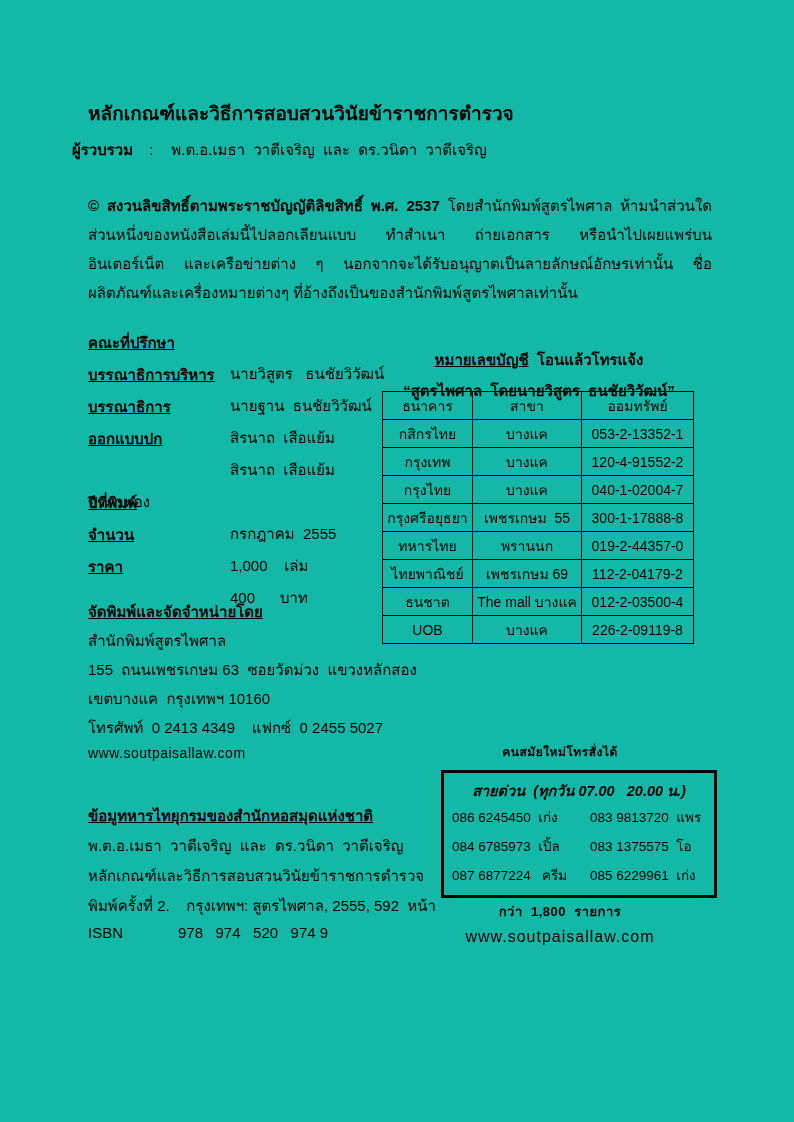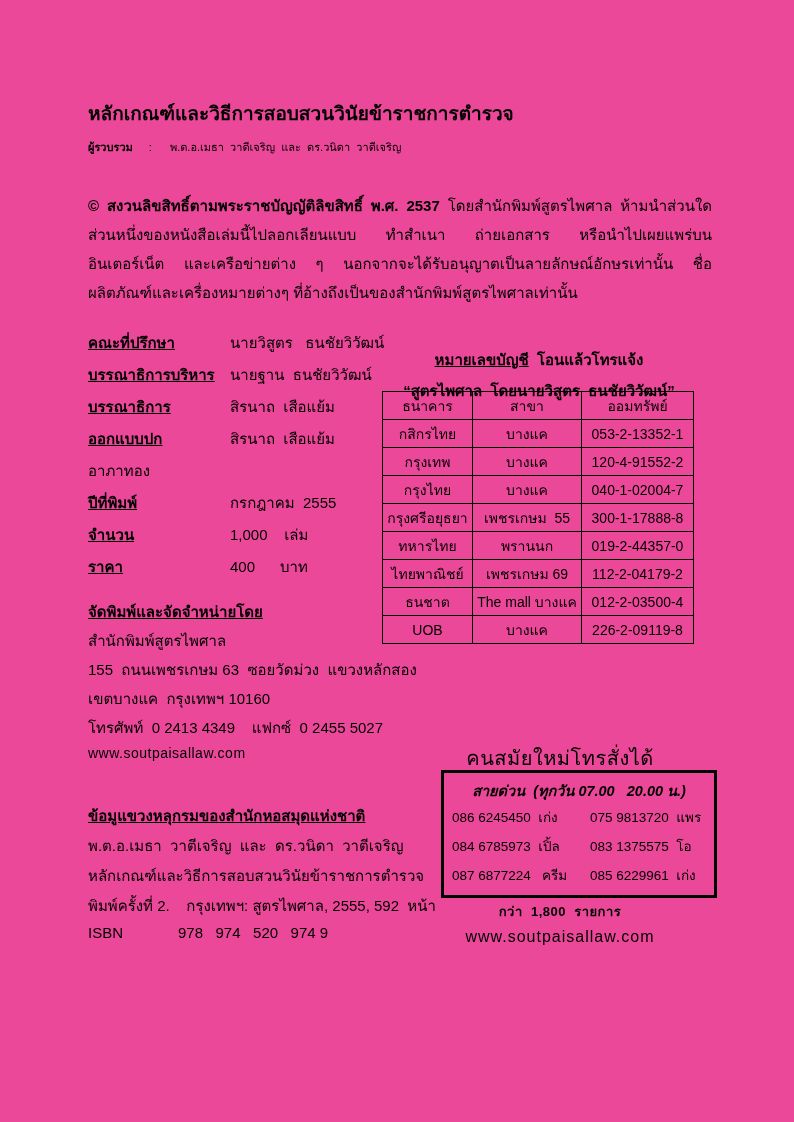--- a/index.html
+++ b/index.html
@@ -4,45 +4,45 @@
 <style>
   * { margin:0; padding:0; box-sizing:border-box; }
   html,body { background:#ffffff; }
   body {
     width:794px; height:1122px;
     font-family:"Liberation Sans", sans-serif;
     color:#000;
     position:relative;
     overflow:hidden;
   }
-  .page { position:absolute; inset:0; background:#ec4899; }
+  .page { position:absolute; inset:0; background:#14b8a6; }
   .abs { position:absolute; }
   .pre { white-space:pre-wrap; }
 
   .doc-title {
     left:88px; top:98px;
     font-size:19px; font-weight:bold;
   }
   .compiler-line {
-    left:88px; top:138px; font-size:11px;
+    left:72px; top:138px; font-size:15px;
   }
   .compiler-line .lbl { font-weight:bold; }
   .compiler-line .colon { margin:0 18px 0 16px; }
 
   .copyright {
     left:88px; top:191px; width:624px;
     font-size:15px; line-height:29px;
     text-align:justify;
   }
   .copyright .lead { font-weight:bold; }
 
   .credits { left:88px; top:331px; width:300px; font-size:15px; }
   .credit-row { height:32px; display:flex; }
   .credit-label { font-weight:bold; width:142px; flex:none;text-decoration:underline; }
-  .credit-value { white-space:pre-wrap; }
+  .credit-value { white-space:pre-wrap;margin-top:31px; }
 
   .acct-header { left:383px; top:348px; width:312px; text-align:center; font-size:15px; }
   .acct-header .l1 { font-weight:bold; }
   .acct-header .l1 .u { text-decoration:underline; }
   .acct-header .l2 { font-weight:bold; margin-top:7px; }
 
   table.bank {
     position:absolute; left:382px; top:391px;
     border-collapse:collapse; table-layout:fixed;
     font-size:14px;
@@ -62,21 +62,21 @@
   .publisher div { height:29px; }
   .publisher .site { font-size:14px; letter-spacing:0.5px; }
 
   .biblio { left:88px; top:804px; width:360px; font-size:15px; }
   .biblio .hd { font-weight:bold; text-decoration:underline; }
   .biblio div { height:30px; }
   .isbn-label { display:inline-block; width:90px; }
 
   .order-headline {
     left:422px; top:742px; width:276px;
-    text-align:center; font-size:20px; font-weight:normal;
+    text-align:center; font-size:12px; font-weight:bold;
     letter-spacing:0.5px;
   }
   .hotline-box {
     left:441px; top:770px; width:276px; height:128px;
     border:3px solid #000;
     padding:6px 8px 0 8px;
     font-size:13.5px;
   }
   .hotline-title {
     text-align:center; font-style:italic; font-weight:bold;
@@ -205,36 +205,36 @@
   <div class="abs publisher">
     <div class="hd">จัดพิมพ์และจัดจำหน่ายโดย</div>
     <div>สำนักพิมพ์สูตรไพศาล</div>
     <div class="pre">155  ถนนเพชรเกษม 63  ซอยวัดม่วง  แขวงหลักสอง</div>
     <div class="pre">เขตบางแค  กรุงเทพฯ 10160</div>
     <div class="pre">โทรศัพท์  0 2413 4349    แฟกซ์  0 2455 5027</div>
     <div class="site">www.soutpaisallaw.com</div>
   </div>
 
   <div class="abs biblio">
-    <div class="hd">ข้อมูแขวงหลุกรมของสำนักหอสมุดแห่งชาติ</div>
+    <div class="hd">ข้อมูทหารไทยุกรมของสำนักหอสมุดแห่งชาติ</div>
     <div class="pre">พ.ต.อ.เมธา  วาตีเจริญ  และ  ดร.วนิดา  วาตีเจริญ</div>
     <div>หลักเกณฑ์และวิธีการสอบสวนวินัยข้าราชการตำรวจ</div>
     <div class="pre">พิมพ์ครั้งที่ 2.    กรุงเทพฯ: สูตรไพศาล, 2555, 592  หน้า</div>
     <div>
       <span class="isbn-label">ISBN</span><span class="pre">978   974   520   974 9</span>
     </div>
   </div>
 
   <div class="abs order-headline">คนสมัยใหม่โทรสั่งได้</div>
 
   <div class="abs hotline-box">
     <div class="hotline-title">สายด่วน  (ทุกวัน 07.00   20.00 น.)</div>
     <div class="phone-row">
       <span class="phone-cell l">086 6245450  เก่ง</span>
-      <span class="phone-cell">075 9813720  แพร</span>
+      <span class="phone-cell">083 9813720  แพร</span>
     </div>
     <div class="phone-row">
       <span class="phone-cell l">084 6785973  เปิ้ล</span>
       <span class="phone-cell">083 1375575  โอ</span>
     </div>
     <div class="phone-row">
       <span class="phone-cell l">087 6877224   ครีม</span>
       <span class="phone-cell">085 6229961  เก่ง</span>
     </div>
   </div>

